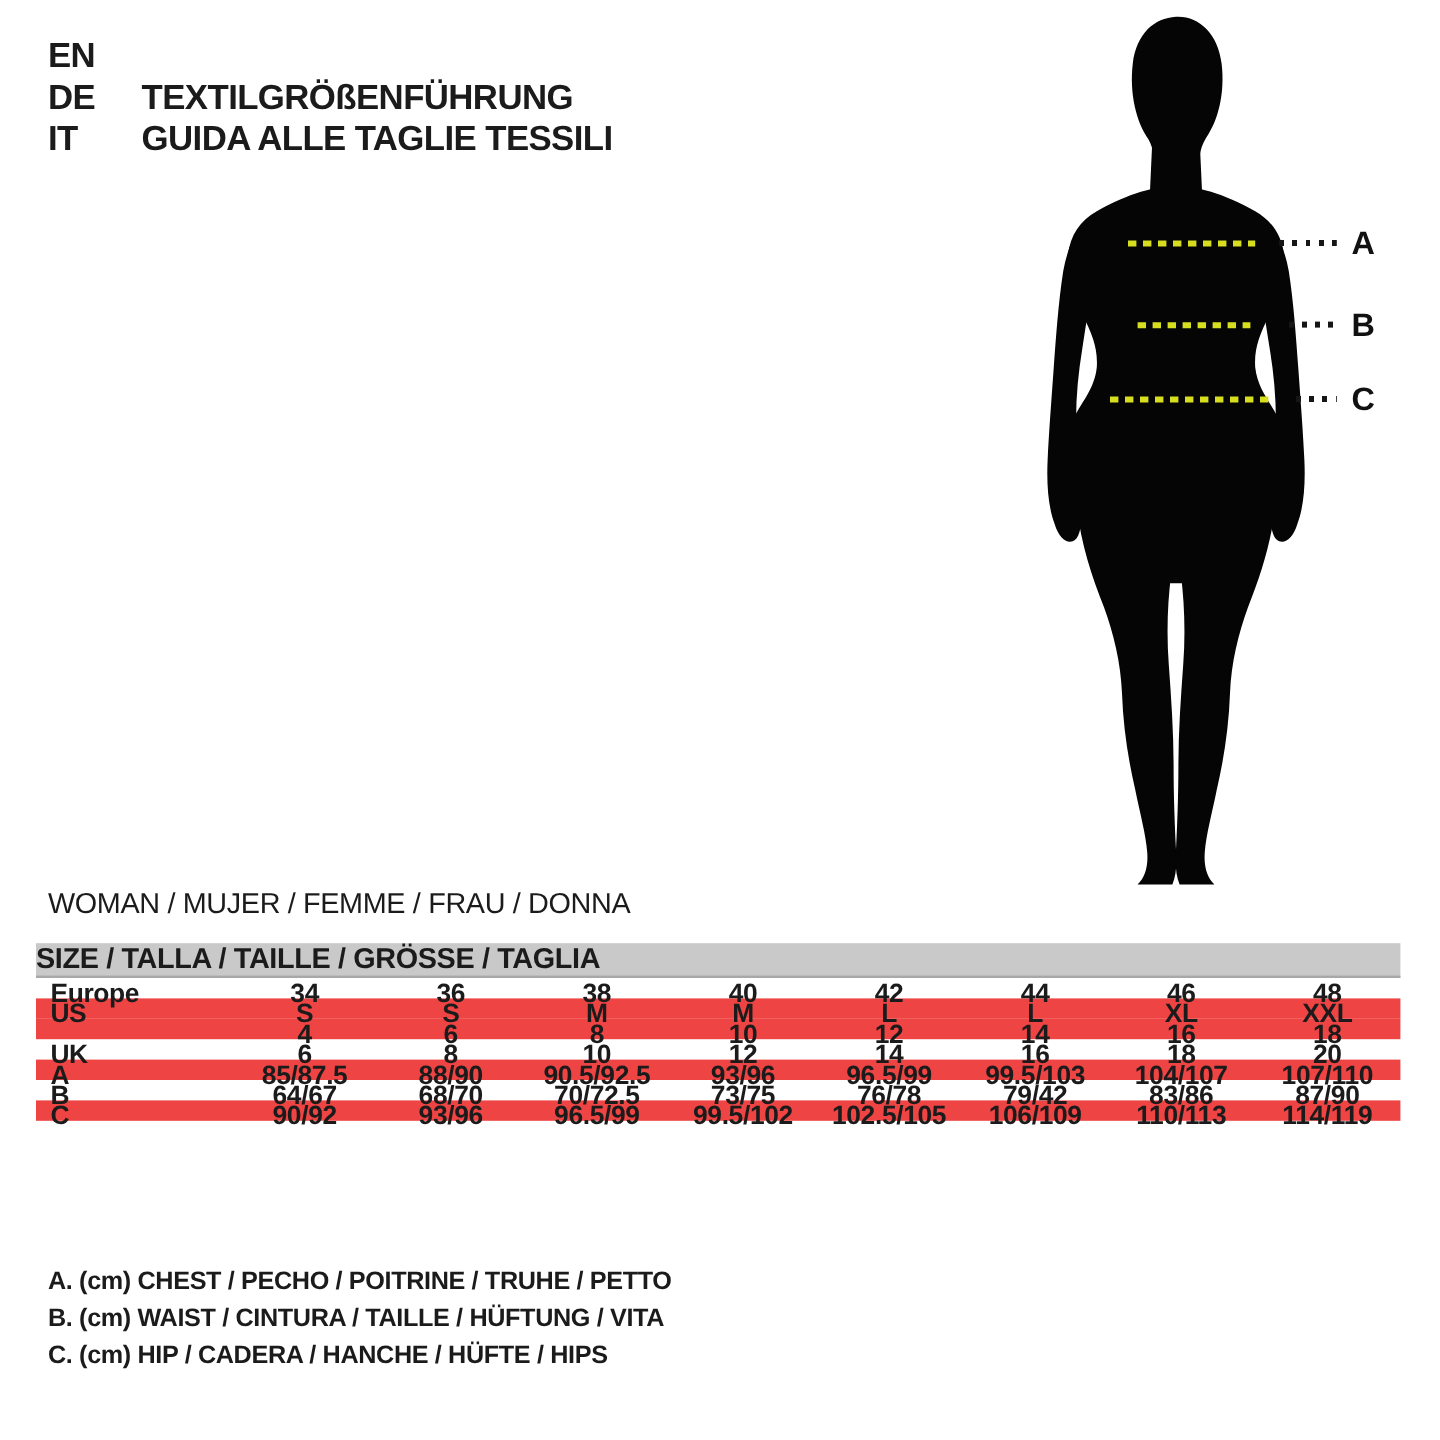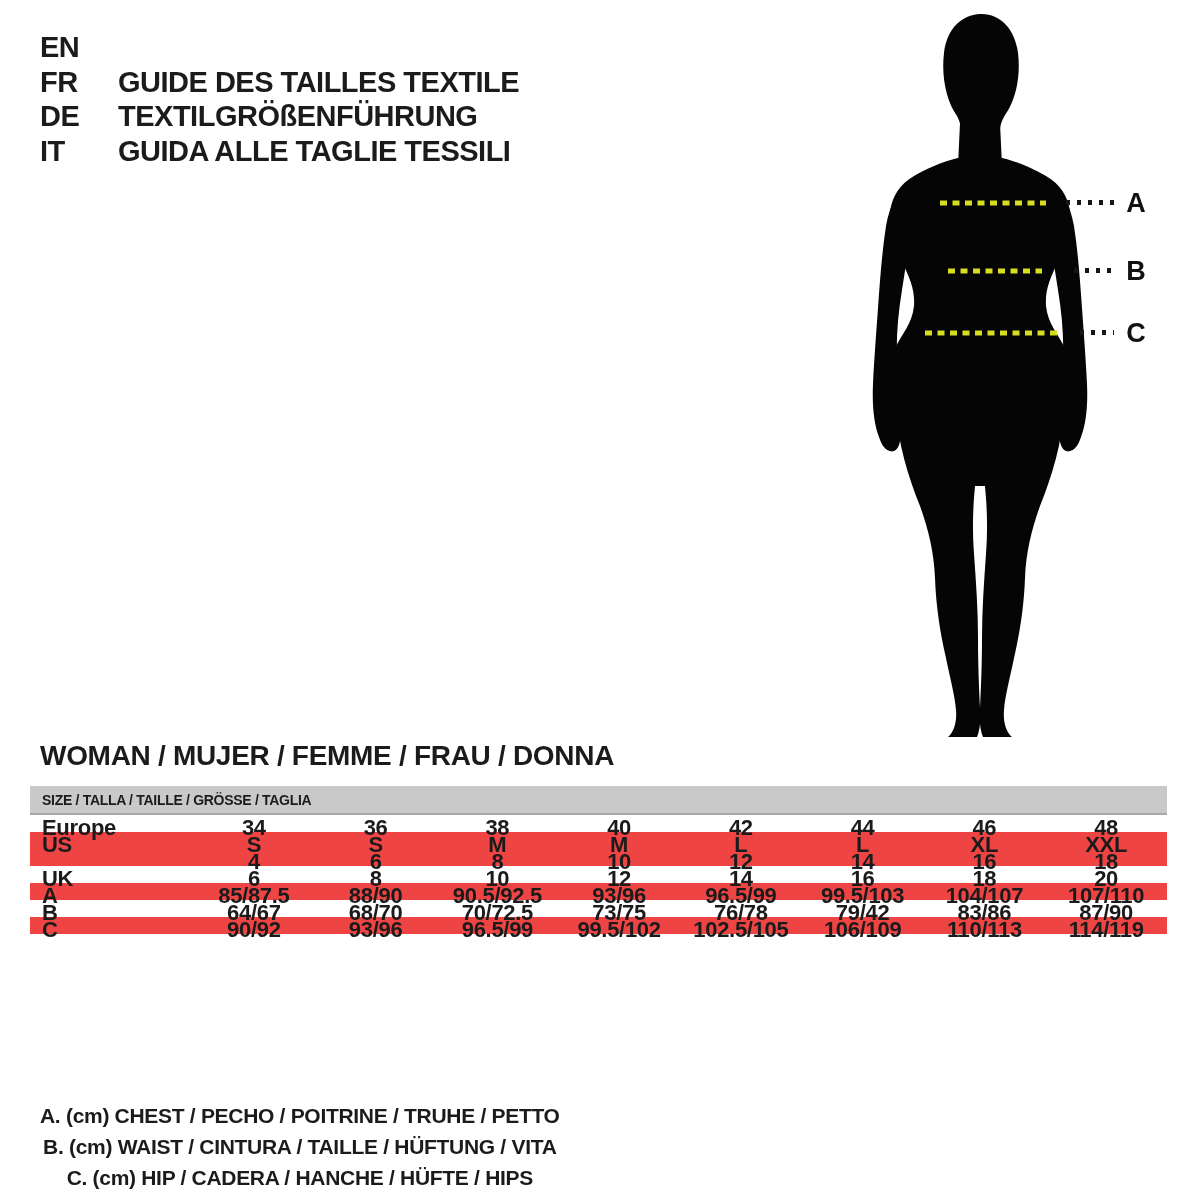--- a/index.html
+++ b/index.html
@@ -16,48 +16,44 @@
   .figure-svg{position:absolute;left:852px;top:8px;width:250px;height:735px;}
   .connector{position:absolute;height:5px;background:repeating-linear-gradient(90deg,#161616 0 4px,transparent 4px 11px);}
   .connector.a{left:1066px;top:200px;width:48px;}
   .connector.b{left:1074px;top:268px;width:40px;}
   .connector.c{left:1080px;top:330px;width:34px;}
   .marker-label{position:absolute;font-size:27px;font-weight:700;width:36px;text-align:center;color:#111;}
   .marker-label.a{left:1118px;top:188px;}
   .marker-label.b{left:1118px;top:256px;}
   .marker-label.c{left:1118px;top:318px;}
   
-  .section-title{position:absolute;left:40px;top:740px;font-size:28px;font-weight:700;letter-spacing:-0.3px;}
+  .section-title{position:absolute;left:40px;top:740px;font-size:24px;font-weight:400;letter-spacing:-0.3px;}
   
   .size-table{position:absolute;left:30px;top:786px;width:1137px;}
   .thead{
     height:29px;background:#c9c9c9;border-bottom:2px solid #a8a8a8;
-    display:flex;align-items:center;padding-left:12px;box-sizing:border-box;
-    font-size:14px;font-weight:700;letter-spacing:-0.3px;
+    display:flex;align-items:center;box-sizing:border-box;
+    font-size:24px;font-weight:700;letter-spacing:-0.3px;
   }
   .trow{display:grid;grid-template-columns:163px repeat(8,1fr);height:17px;align-items:center;}
   .trow.shaded{background:#ef4444;}
   .cell{font-size:22px;font-weight:700;text-align:center;letter-spacing:-0.3px;white-space:nowrap;}
   .cell.rowlabel{text-align:left;padding-left:12px;}
   
-  .legend{position:absolute;left:40px;top:1100px;text-align:center;}
+  .legend{position:absolute;left:40px;top:1052px;}
   .legend-line{font-size:21px;font-weight:700;line-height:31px;letter-spacing:-0.3px;white-space:nowrap;}
 </style>
 </head>
 <body>
 
 <div class="canvas">
 
   <div class="lang-block">
     <div class="lang-row">
       <span class="lang-code">EN</span>
-    </div>
-    <div class="lang-row">
-      <span class="lang-code">FR</span>
-      <span class="lang-title">GUIDE DES TAILLES TEXTILE</span>
     </div>
     <div class="lang-row">
       <span class="lang-code">DE</span>
       <span class="lang-title">TEXTILGRÖßENFÜHRUNG</span>
     </div>
     <div class="lang-row">
       <span class="lang-code">IT</span>
       <span class="lang-title">GUIDA ALLE TAGLIE TESSILI</span>
     </div>
   </div>

